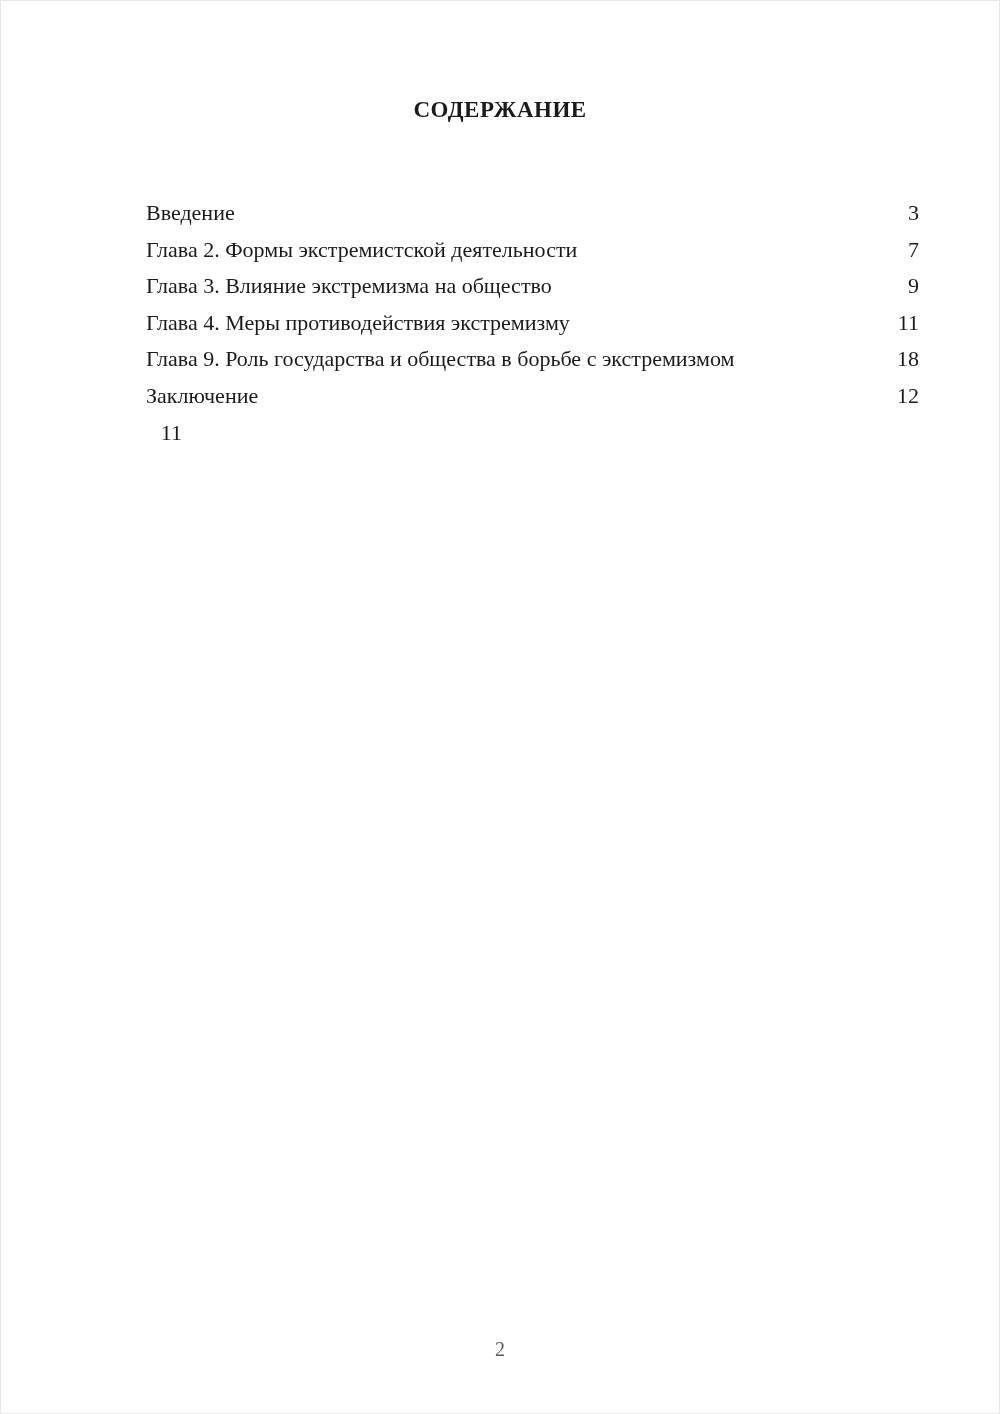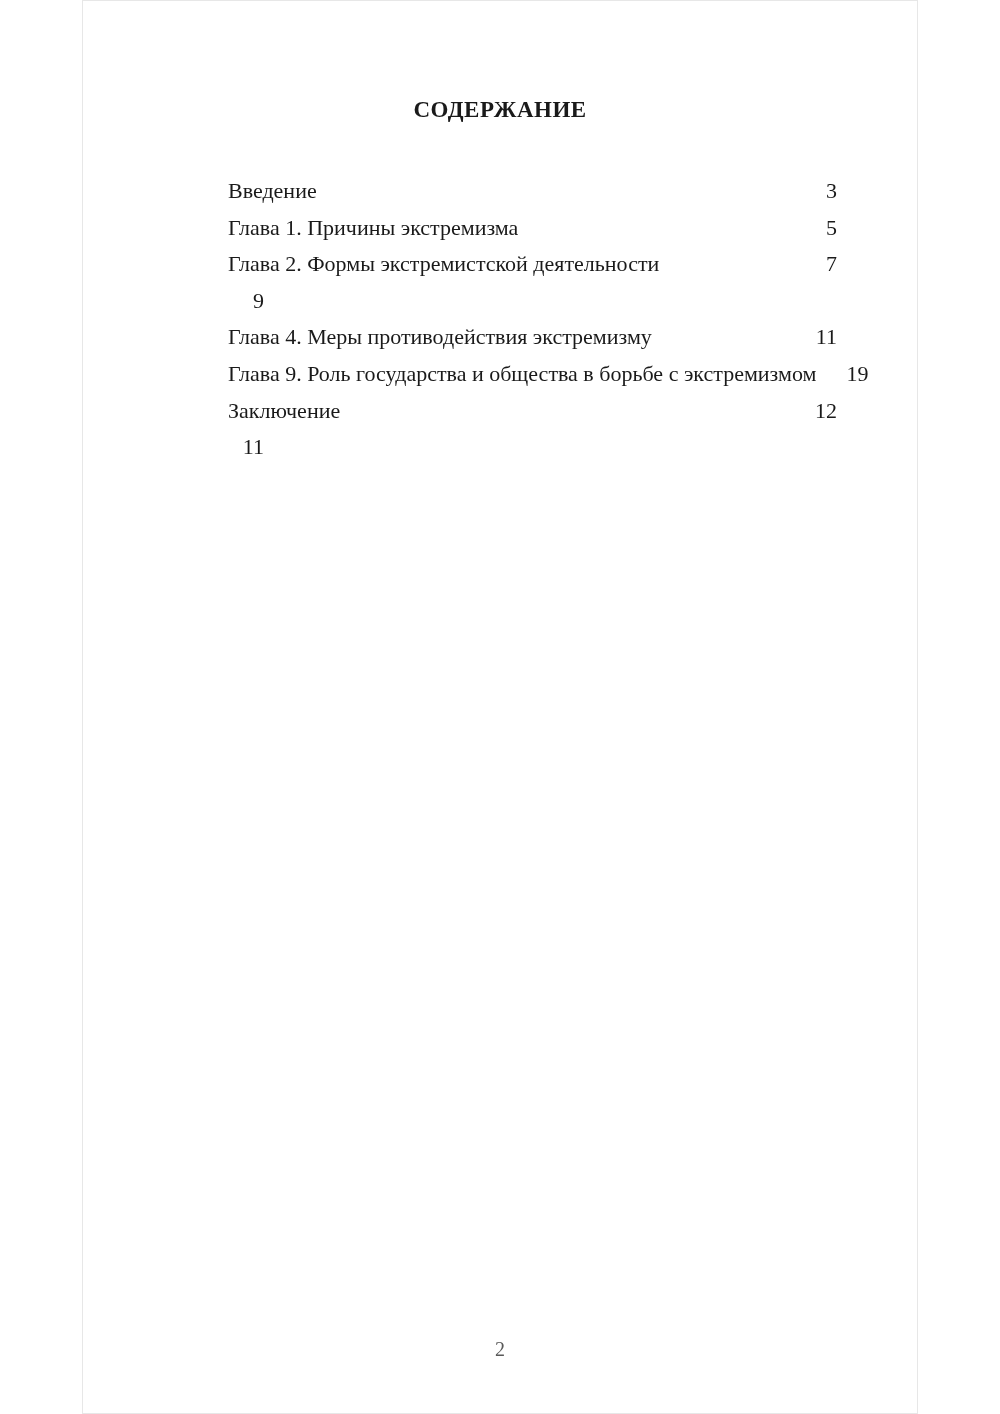--- a/index.html
+++ b/index.html
@@ -2,39 +2,39 @@
 <html><head>
 <meta charset="utf-8">
 <style>
   html, body {
     margin: 0;
     padding: 0;
     background: #ffffff;
   }
   .page {
     position: relative;
-    width: 836px;
+    width: 1000px;
     height: 1414px;
     margin: 0 auto;
     background: #ffffff;
     box-sizing: border-box;
     border: 1px solid #e7e7e7;
     font-family: "Liberation Serif", "DejaVu Serif", serif;
     color: #1a1a1a;
     overflow: hidden;
   }
   .doc-title {
     margin-top: 96px;
     text-align: center;
     font-size: 23px;
     font-weight: bold;
     letter-spacing: 0.5px;
   }
   .toc {
-    margin: 50px 80px 0 145px;
+    margin: 72px 80px 0 145px;
   }
   .toc-row {
     display: flex;
     justify-content: space-between;
     align-items: baseline;
     font-size: 22px;
     line-height: 36.6px;
   }
   .toc-label {
     white-space: nowrap;
@@ -61,42 +61,39 @@
 
   <div class="doc-title">СОДЕРЖАНИЕ</div>
 
   <div class="toc">
 
     <div class="toc-row">
       <span class="toc-label">Введение</span>
       <span class="toc-page">3</span>
     </div>
 
-    <div class="toc-row">
-      <span class="toc-label">Глава 1. Причины экстремизма</span>
-      <span class="toc-page">5</span>
-    </div>
 
     <div class="toc-row">
       <span class="toc-label">Глава 2. Формы экстремистской деятельности</span>
       <span class="toc-page">7</span>
     </div>
 
     <div class="toc-row">
+      <span class="toc-label">Глава 3. Влияние экстремизма на общество</span>
       <span class="toc-page">9</span>
     </div>
 
     <div class="toc-row">
       <span class="toc-label">Глава 4. Меры противодействия экстремизму</span>
       <span class="toc-page">11</span>
     </div>
 
     <div class="toc-row">
       <span class="toc-label">Глава 9. Роль государства и общества в борьбе с экстремизмом</span>
-      <span class="toc-page">19</span>
+      <span class="toc-page">18</span>
     </div>
 
     <div class="toc-row">
       <span class="toc-label">Заключение</span>
       <span class="toc-page">12</span>
     </div>
 
     <div class="toc-row">
       <span class="toc-page">11</span>
     </div>

